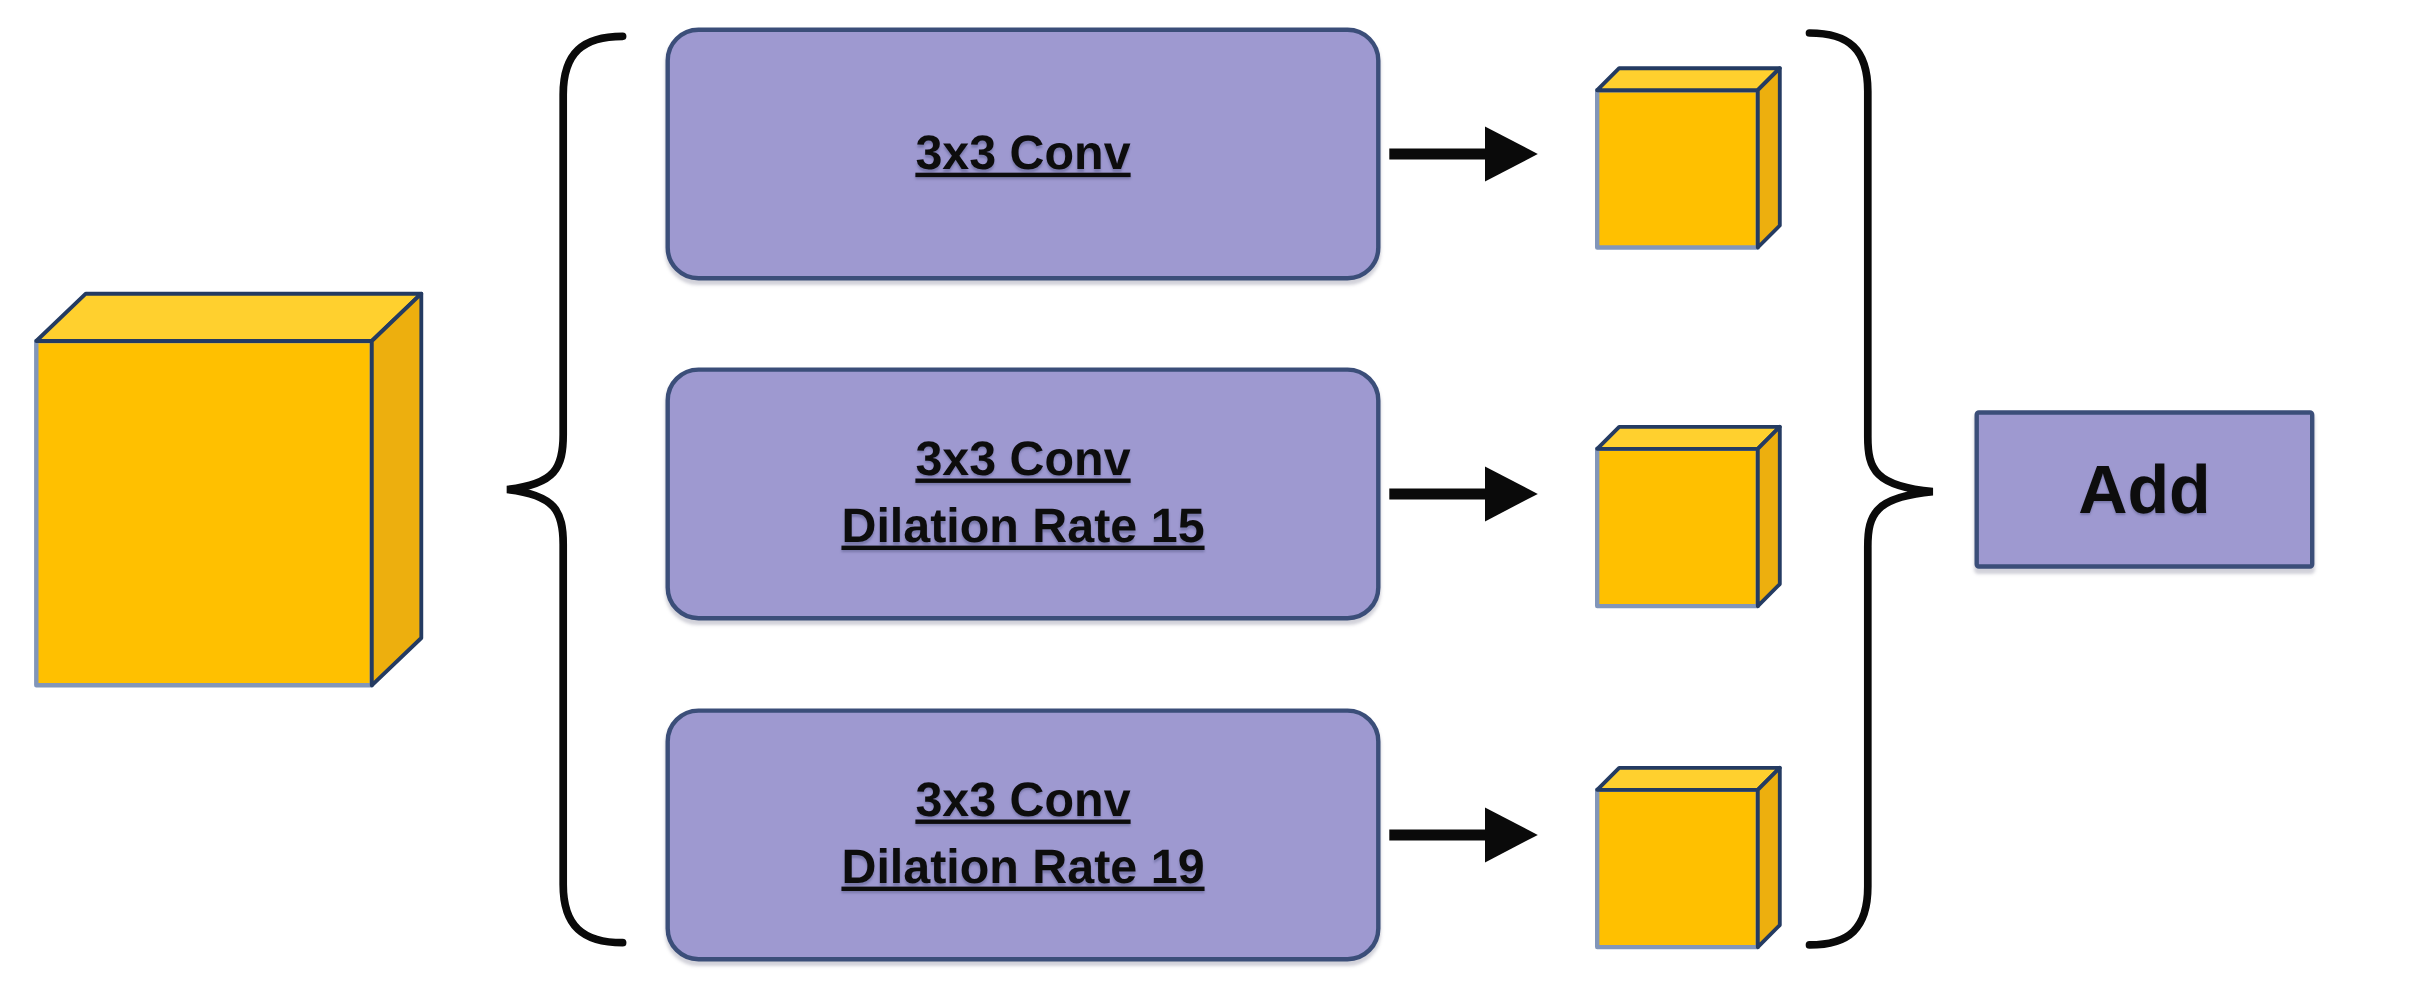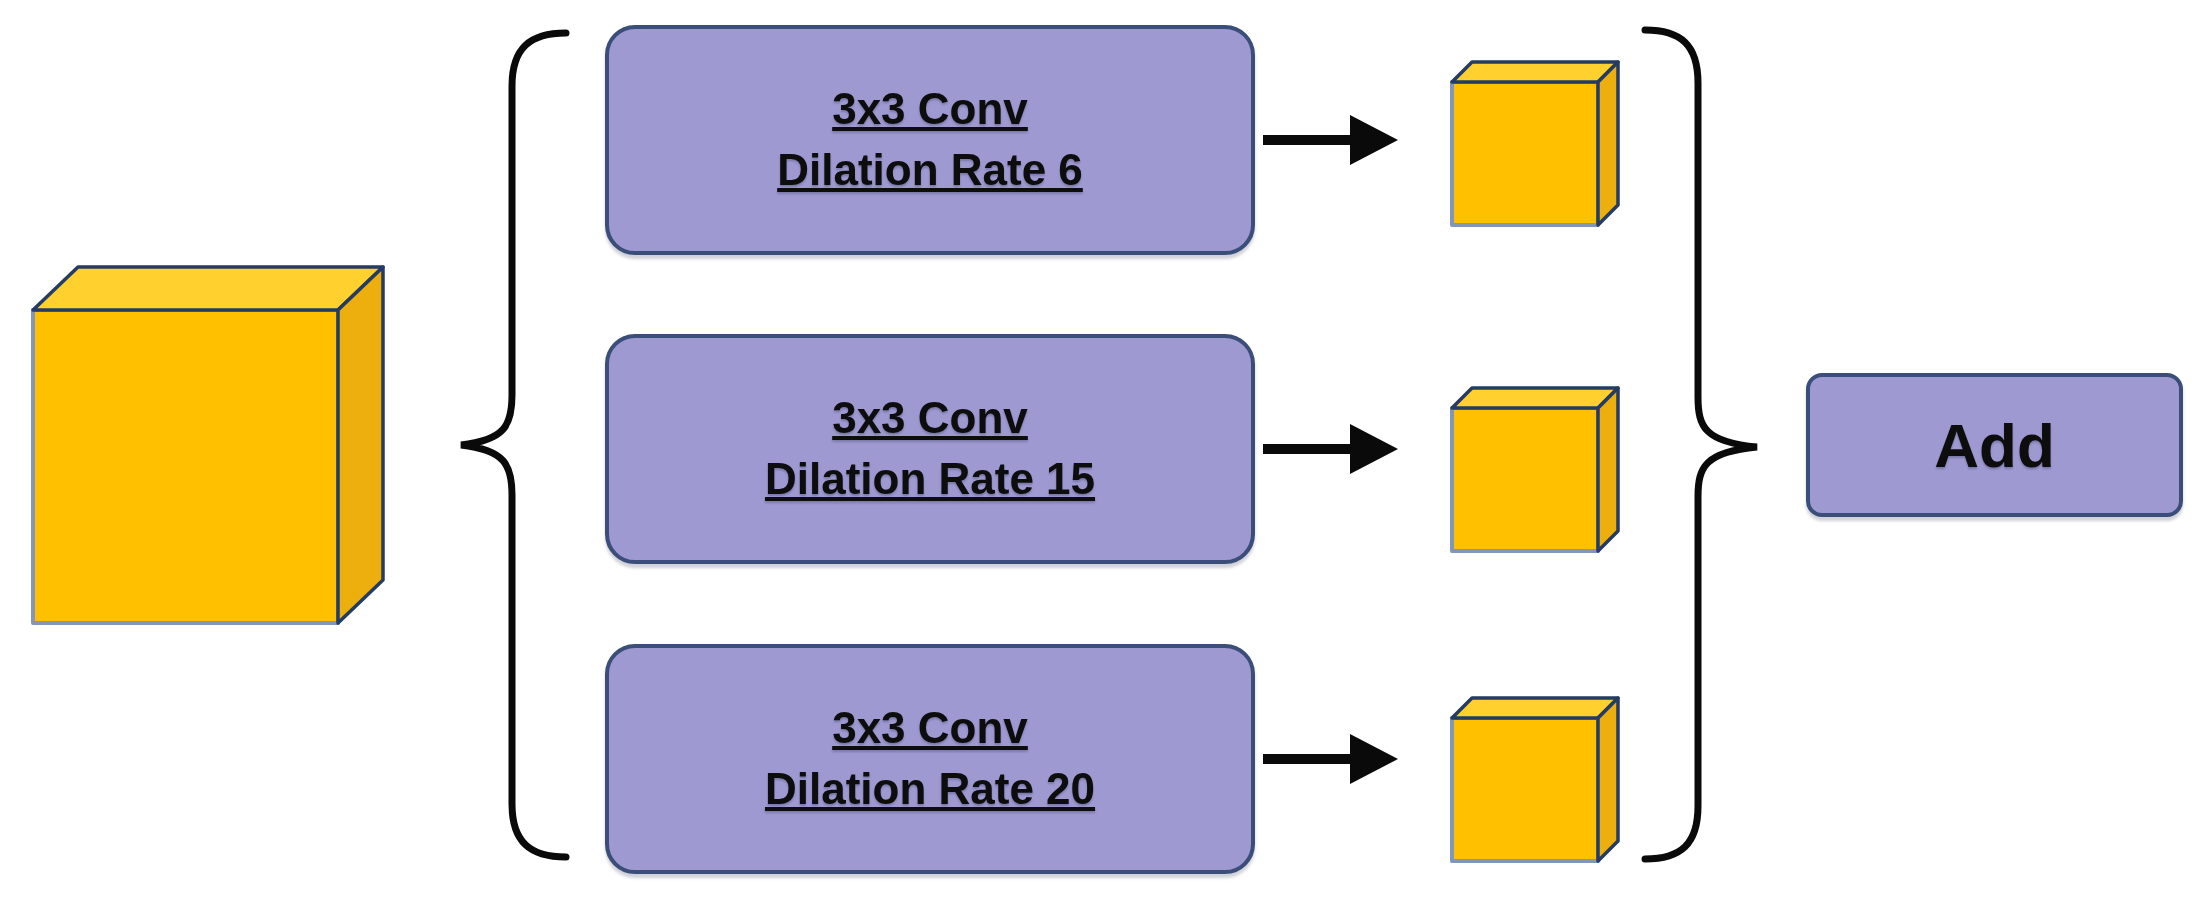--- a/index.html
+++ b/index.html
@@ -50,25 +50,24 @@
     font-size: 44px;
     line-height: 1.38;
     text-decoration: underline;
   }
   .conv-box-1 { top: 25px; }
   .conv-box-2 { top: 334px; }
   .conv-box-3 { top: 644px; }
   .add-box {
     left: 1795px;
     top: 373px;
-    width: 377px;
+    width: 309px;
     height: 144px;
-    border-radius: 16px;
+    border-radius: 4px;
     font-size: 62px;
-    margin-left: 11px;
   }
 </style>
 </head>
 <body>
 
 <div id="canvas">
 
   <svg id="shape-layer" viewBox="0 0 2195 905" xmlns="http://www.w3.org/2000/svg">
 
     <g>
@@ -106,30 +105,29 @@
     </g>
     <g>
       <polygon class="cube-front" points="1452,718 1598,718 1598,861 1452,861"></polygon>
       <polygon class="cube-top" points="1452,718 1472,698 1618,698 1598,718"></polygon>
       <polygon class="cube-side" points="1598,718 1618,698 1618,841 1598,861"></polygon>
     </g>
   </svg>
 
   <div class="node-box conv-box conv-box-1">
     <span>3x3 Conv</span>
-    <span>Dilation Rate 6</span>
   </div>
 
   <div class="node-box conv-box conv-box-2">
     <span>3x3 Conv</span>
     <span>Dilation Rate 15</span>
   </div>
 
   <div class="node-box conv-box conv-box-3">
     <span>3x3 Conv</span>
-    <span>Dilation Rate 20</span>
+    <span>Dilation Rate 19</span>
   </div>
 
   <div class="node-box add-box">
     <span>Add</span>
   </div>
 
 </div>
 
 </body></html>

